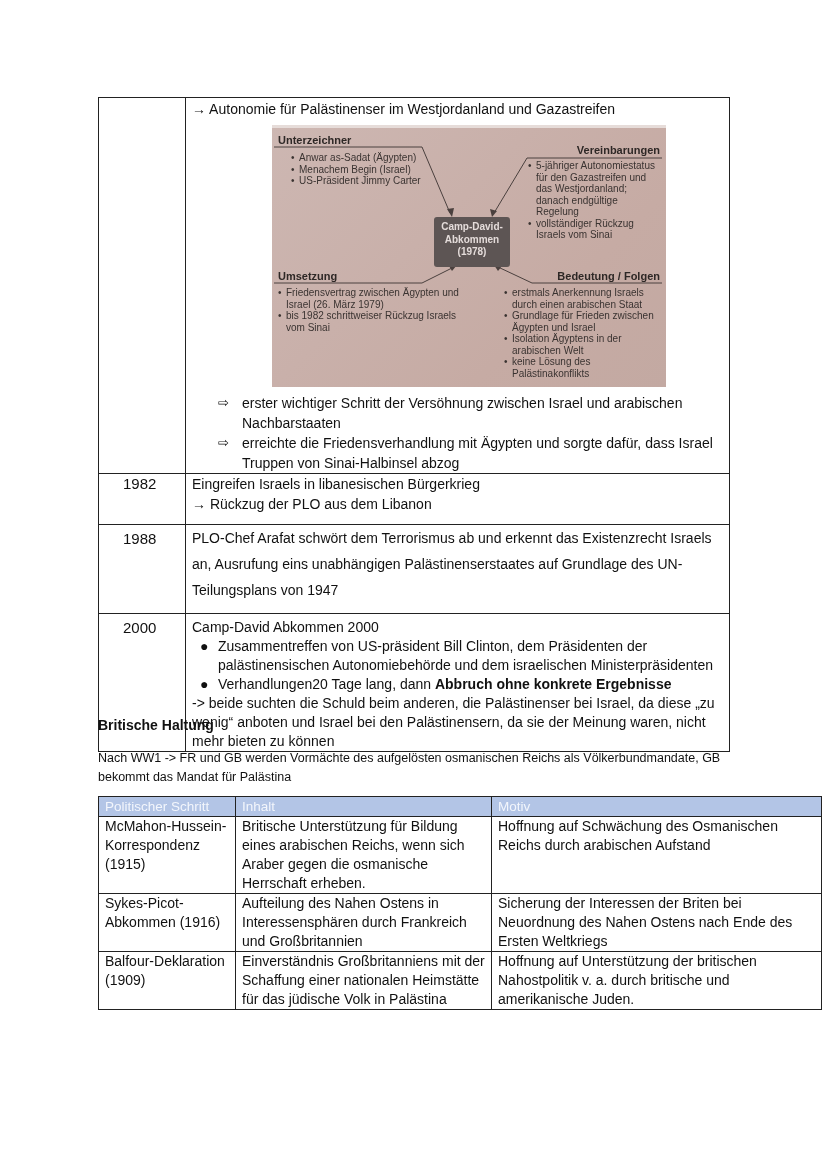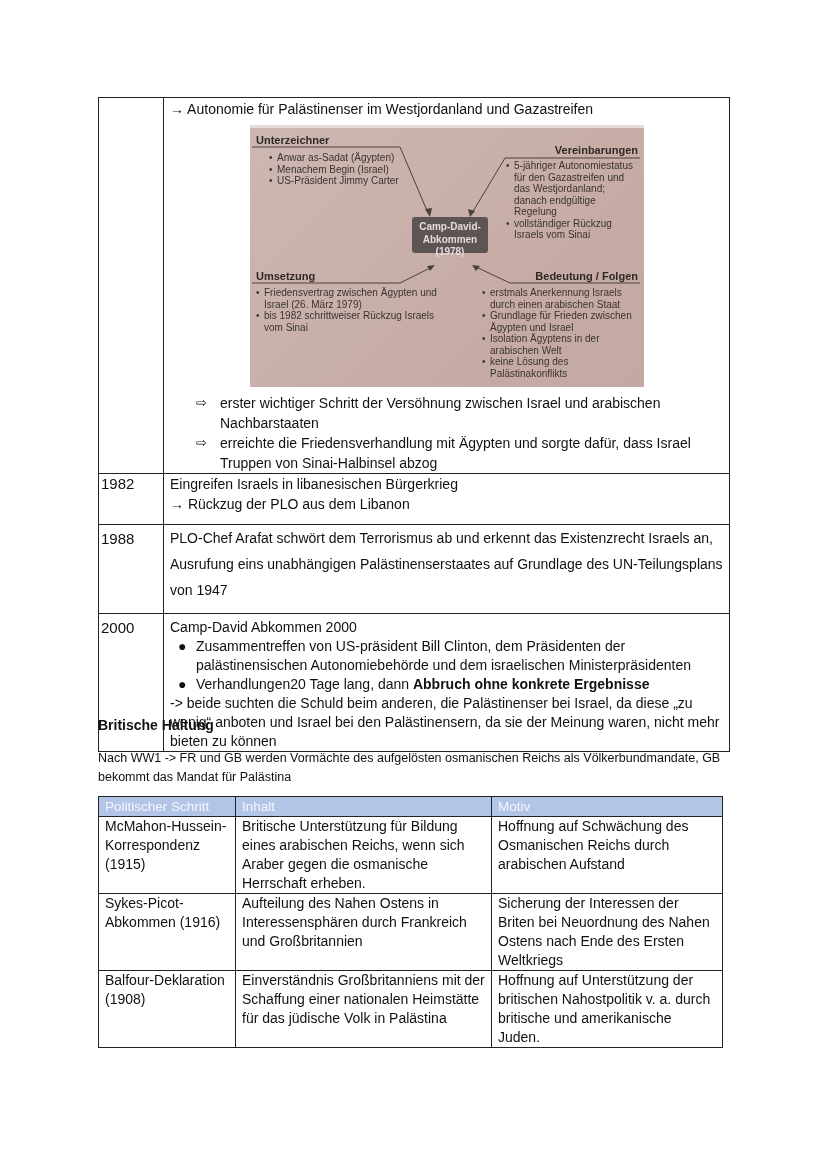--- a/index.html
+++ b/index.html
@@ -1,43 +1,43 @@
 <!DOCTYPE html>
 <html><head>
 <meta charset="utf-8">
 <style>
   html, body { margin: 0; padding: 0; background: #ffffff; }
   body { width: 828px; height: 1170px; position: relative; overflow: hidden;
          font-family: "Liberation Sans", sans-serif; color: #111; }
   .t1 { position: absolute; left: 98px; top: 97px; width: 632px;
         border-collapse: collapse; font-size: 14px; line-height: 20px; }
   .t1 td { border: 1px solid #222; vertical-align: top; padding: 0 6px; }
-  .t1 td.year { width: 56px; font-size: 15px; padding-left: 2px; }
+  .t1 td.year { width: 56px; font-size: 15px; padding-left: 24px; }
   .photo { position: relative; width: 394px; height: 262px; margin: 6px 0 6px 80px;
            background: linear-gradient(135deg, #cdb7b2 0%, #c9b0aa 40%, #c6aba4 70%, #c3a9a2 100%);
            color: #3a3331; font-size: 10px; line-height: 11.5px; overflow: hidden; }
   .photo .rule-top { position: absolute; left: 0; top: 0; right: 0; height: 3px; background: #e6dcd9; }
   .photo .hdr { position: absolute; font-weight: bold; font-size: 11px; color: #2e2826; }
   .photo ul { position: absolute; margin: 0; padding: 0; list-style: none; }
   .photo li { position: relative; padding-left: 8px; }
   .photo li:before { content: "•"; position: absolute; left: 0; top: 0; }
-  .photo .center { position: absolute; left: 162px; top: 92px; width: 76px; height: 36px;
+  .photo .center { position: absolute; left: 162px; top: 92px; width: 76px; height: 50px;
                    background: #5d5554; color: #e4dcda; border-radius: 3px; font-weight: bold;
                    font-size: 10px; line-height: 12.5px; text-align: center; padding-top: 4px;
                    box-sizing: border-box; }
   .photo svg { position: absolute; left: 0; top: 0; }
   .arrow-list { margin: 4px 0 0 26px; padding: 0; list-style: none; }
   .arrow-list li { position: relative; padding-left: 24px; }
   .arrow-list li .ico { position: absolute; left: 0; top: 0; font-size: 13px; }
   .bullets { margin: 0; padding: 0 0 0 26px; list-style: none; }
   .bullets li { position: relative; padding-left: 0; }
   .bullets li .dot { position: absolute; left: -18px; top: 0; }
   .h2 { position: absolute; left: 98px; top: 717px; font-weight: bold; font-size: 14px; }
   .para { position: absolute; left: 98px; top: 749px; width: 632px; font-size: 12.5px; line-height: 19px; }
-  .t2 { position: absolute; left: 98px; top: 796px; width: 625px;
+  .t2 { position: absolute; left: 98px; top: 796px; width: 724px;
         border-collapse: collapse; font-size: 14px; line-height: 19px; padding-left: 11px; }
   .t2 td, .t2 th { border: 1px solid #222; vertical-align: top; padding: 0 6px; text-align: left; }
   .t2 th { background: #b3c5e6; color: #f3f6fc; font-weight: normal; font-size: 13.5px; height: 18px; }
   .t2 td.c1 { width: 124px; }
   .t2 td.c2 { width: 243px; }
   .t2 .foot { text-align: center; }
 </style>
 </head>
 <body>
 
@@ -135,18 +135,18 @@
     <td class="c1">McMahon-Hussein-Korrespondenz (1915)</td>
     <td class="c2">Britische Unterstützung für Bildung eines arabischen Reichs, wenn sich Araber gegen die osmanische Herrschaft erheben.</td>
     <td>Hoffnung auf Schwächung des Osmanischen Reichs durch arabischen Aufstand</td>
   </tr>
   <tr>
     <td class="c1">Sykes-Picot-Abkommen (1916)</td>
     <td class="c2">Aufteilung des Nahen Ostens in Interessensphären durch Frankreich und Großbritannien</td>
     <td>Sicherung der Interessen der Briten bei Neuordnung des Nahen Ostens nach Ende des Ersten Weltkriegs</td>
   </tr>
   <tr>
-    <td class="c1">Balfour-Deklaration (1908)</td>
+    <td class="c1">Balfour-Deklaration (1909)</td>
     <td class="c2">Einverständnis Großbritanniens mit der Schaffung einer nationalen Heimstätte für das jüdische Volk in Palästina</td>
     <td>Hoffnung auf Unterstützung der britischen Nahostpolitik v. a. durch britische und amerikanische Juden.</td>
   </tr>
 </tbody>
   </table>
 
 </body></html>

